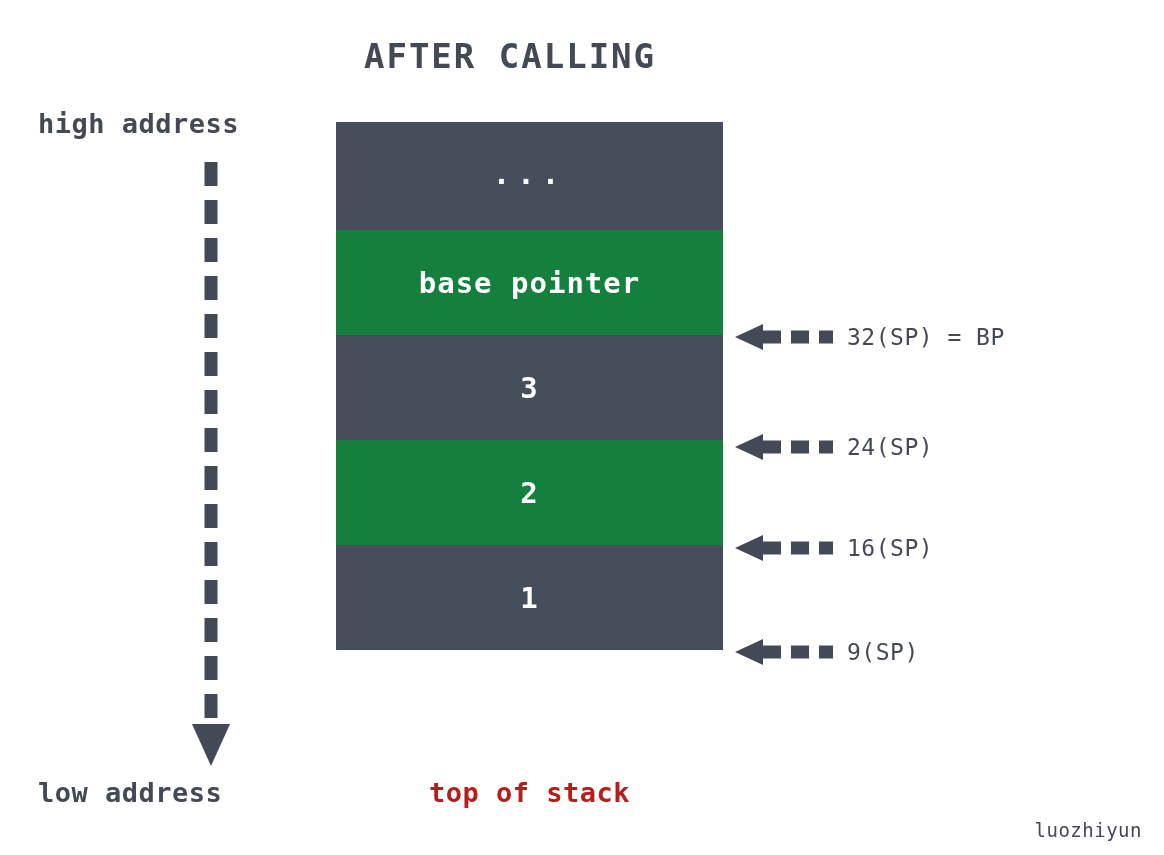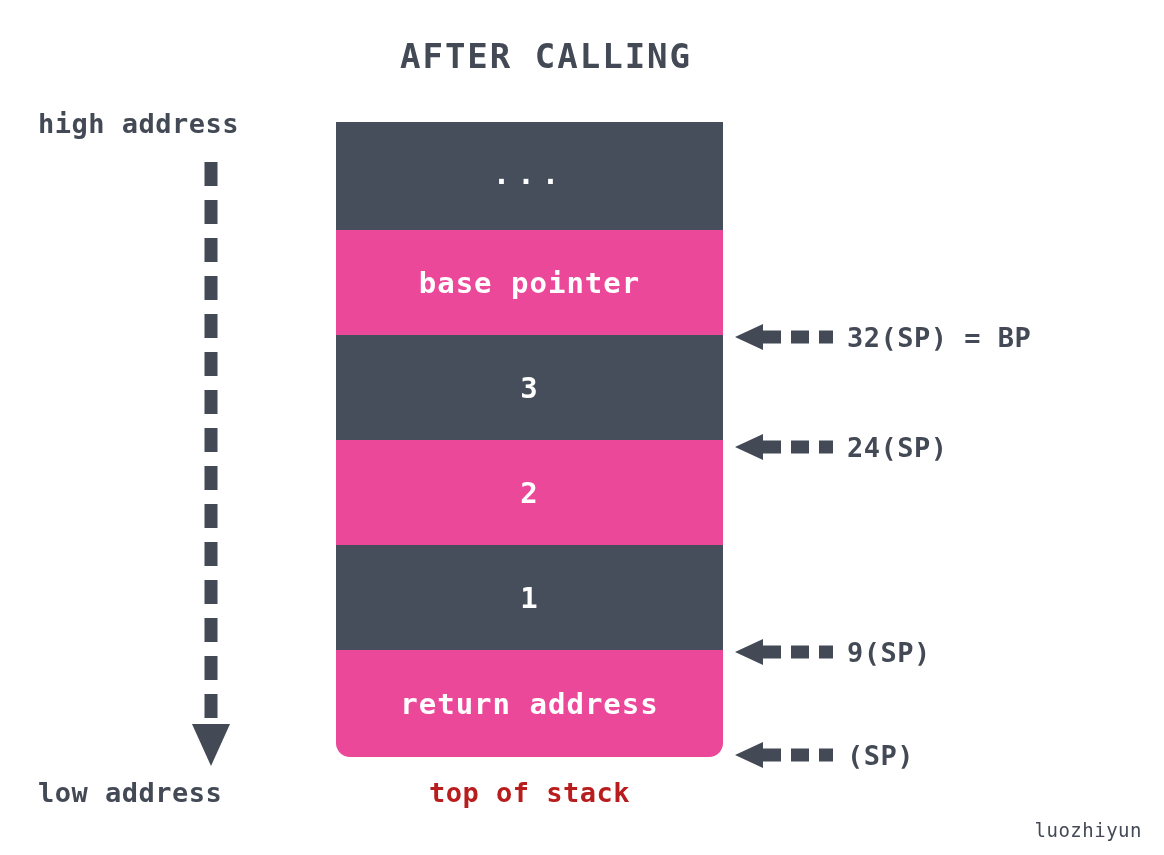--- a/index.html
+++ b/index.html
@@ -24,21 +24,20 @@
   .title {
     position: absolute;
     left: 0;
     top: 36px;
     width: 1020px;
     text-align: center;
     font-size: 34px;
     font-weight: bold;
     letter-spacing: 2px;
     color: #434a55;
-    padding-left: 36px;
   }
 
   
   .addr-label {
     position: absolute;
     font-size: 27px;
     font-weight: bold;
     color: #434a55;
     letter-spacing: 0.5px;
     white-space: nowrap;
@@ -72,21 +71,21 @@
     display: flex;
     align-items: center;
     justify-content: center;
     color: #ffffff;
     font-size: 29px;
     font-weight: bold;
     letter-spacing: 1px;
     box-sizing: border-box;
   }
   .row-dark  { background: #474e5b; }
-  .row-light { background: #ec4899; }
+  .row-light { background: #15803d; }
 
   .dots-glyph {
     letter-spacing: 7px;
     font-size: 29px;
     position: relative;
     top: -2px;
   }
 
   
   .h-top    { height: 108px; }
@@ -111,22 +110,22 @@
   .ptr {
     position: absolute;
     left: 733px;
     height: 30px;
     display: flex;
     align-items: center;
     white-space: nowrap;
   }
   .ptr svg { display: block; flex: 0 0 auto; }
   .ptr-label {
-    font-size: 27px;
-    font-weight: bold;
+    font-size: 23px;
+    font-weight: normal;
     color: #434a55;
     letter-spacing: 0.5px;
     margin-left: 14px;
   }
 
   
   .watermark {
     position: absolute;
     right: 22px;
     bottom: 14px;
@@ -162,55 +161,52 @@
     </div>
     <div class="stack-row row-dark h-normal">
       <span>3</span>
     </div>
     <div class="stack-row row-light h-normal">
       <span>2</span>
     </div>
     <div class="stack-row row-dark h-normal">
       <span>1</span>
     </div>
-    <div class="stack-row row-light h-bottom">
-      <span>return address</span>
-    </div>
   </div>
 
   <div class="stack-caption">top of stack</div>
 
   <div class="ptr" style="top:322px;">
     <svg width="100" height="26" viewBox="0 0 100 26" xmlns="http://www.w3.org/2000/svg">
       <polygon points="2,13 30,0 30,26" fill="#434a55"></polygon>
       <line x1="30" y1="13" x2="100" y2="13" stroke="#434a55" stroke-width="13" stroke-dasharray="18 10" stroke-linecap="butt"></line>
     </svg>
     <span class="ptr-label">32(SP) = BP</span>
   </div>
 
   <div class="ptr" style="top:432px;">
     <svg width="100" height="26" viewBox="0 0 100 26" xmlns="http://www.w3.org/2000/svg">
       <polygon points="2,13 30,0 30,26" fill="#434a55"></polygon>
       <line x1="30" y1="13" x2="100" y2="13" stroke="#434a55" stroke-width="13" stroke-dasharray="18 10" stroke-linecap="butt"></line>
     </svg>
     <span class="ptr-label">24(SP)</span>
   </div>
 
+  <div class="ptr" style="top:533px;">
+    <svg width="100" height="26" viewBox="0 0 100 26" xmlns="http://www.w3.org/2000/svg">
+      <polygon points="2,13 30,0 30,26" fill="#434a55"></polygon>
+      <line x1="30" y1="13" x2="100" y2="13" stroke="#434a55" stroke-width="13" stroke-dasharray="18 10" stroke-linecap="butt"></line>
+    </svg>
+    <span class="ptr-label">16(SP)</span>
+  </div>
 
   <div class="ptr" style="top:637px;">
     <svg width="100" height="26" viewBox="0 0 100 26" xmlns="http://www.w3.org/2000/svg">
       <polygon points="2,13 30,0 30,26" fill="#434a55"></polygon>
       <line x1="30" y1="13" x2="100" y2="13" stroke="#434a55" stroke-width="13" stroke-dasharray="18 10" stroke-linecap="butt"></line>
     </svg>
     <span class="ptr-label">9(SP)</span>
   </div>
 
-  <div class="ptr" style="top:740px;">
-    <svg width="100" height="26" viewBox="0 0 100 26" xmlns="http://www.w3.org/2000/svg">
-      <polygon points="2,13 30,0 30,26" fill="#434a55"></polygon>
-      <line x1="30" y1="13" x2="100" y2="13" stroke="#434a55" stroke-width="13" stroke-dasharray="18 10" stroke-linecap="butt"></line>
-    </svg>
-    <span class="ptr-label">(SP)</span>
-  </div>
 
   <div class="watermark">luozhiyun</div>
 
 </div>
 
 </body></html>

